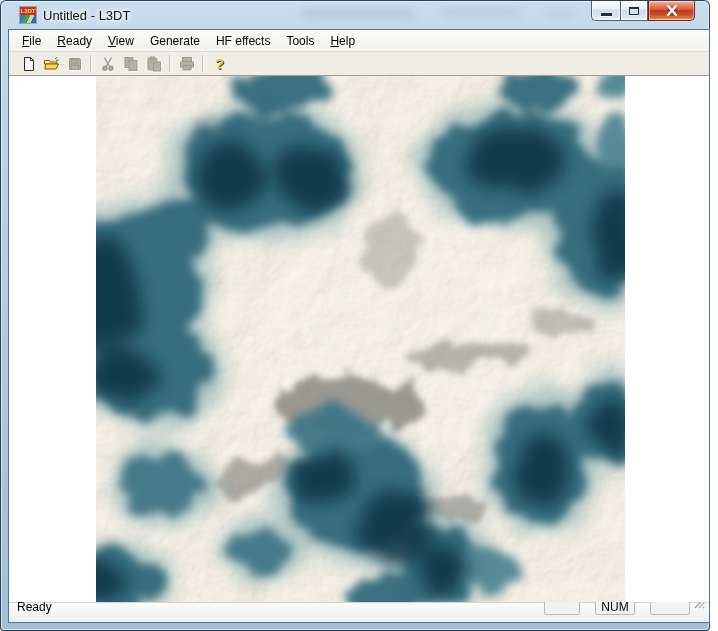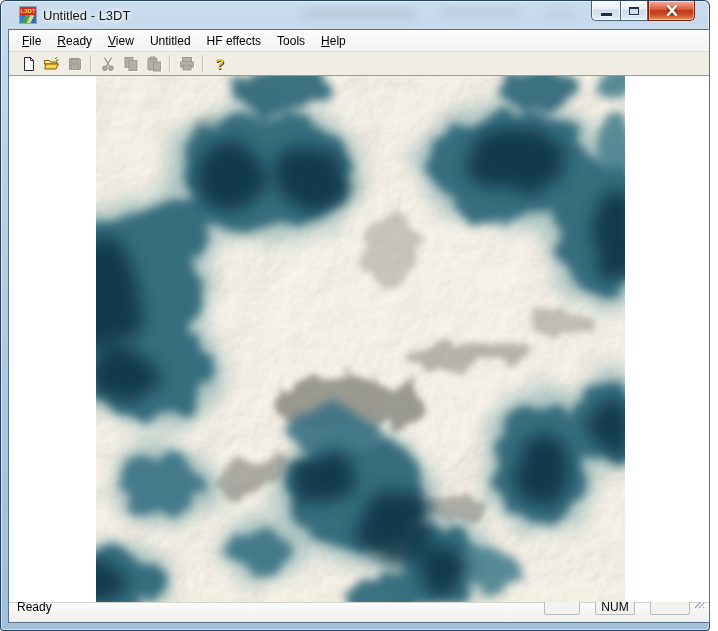--- a/index.html
+++ b/index.html
@@ -84,21 +84,21 @@
       </div>
     </div>
   </div>
 
   <div class="shell">
 
     <div class="menubar">
       <div class="menu-item u-first">File</div>
       <div class="menu-item u-first">Ready</div>
       <div class="menu-item u-first">View</div>
-      <div class="menu-item">Untitled</div>
+      <div class="menu-item">Generate</div>
       <div class="menu-item">HF effects</div>
       <div class="menu-item">Tools</div>
       <div class="menu-item u-first">Help</div>
     </div>
 
     <div class="toolbar">
       <div class="tb-btn">
         <svg width="16" height="16">
           <path d="M3.5 1.5 h6 l3 3 v10 h-9 z" fill="#ffffff" stroke="#2a2a2a"></path>
           <path d="M9.5 1.5 v3 h3" fill="none" stroke="#2a2a2a"></path>

